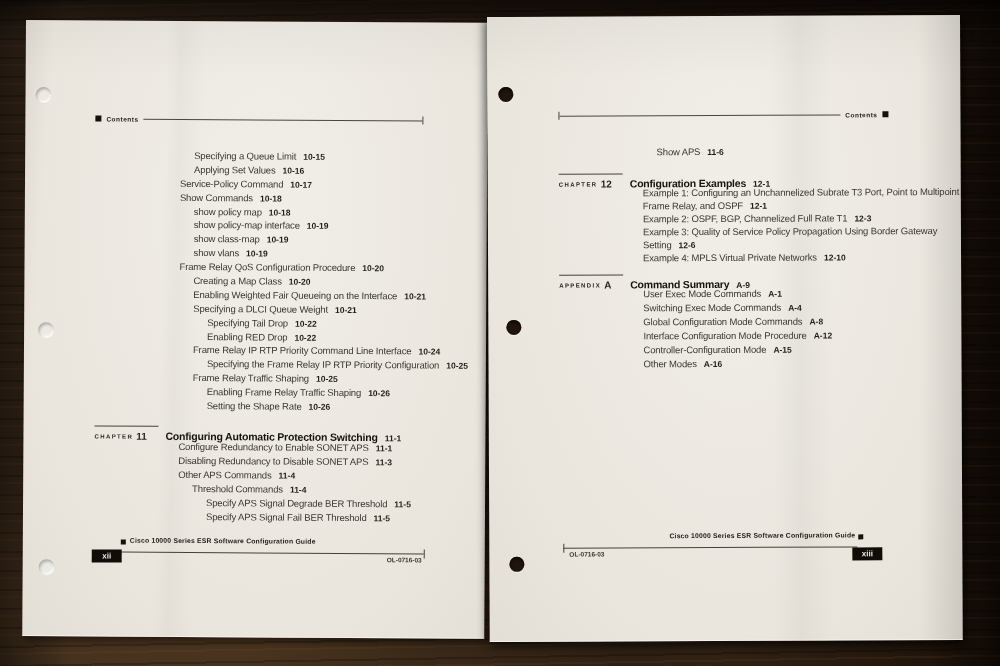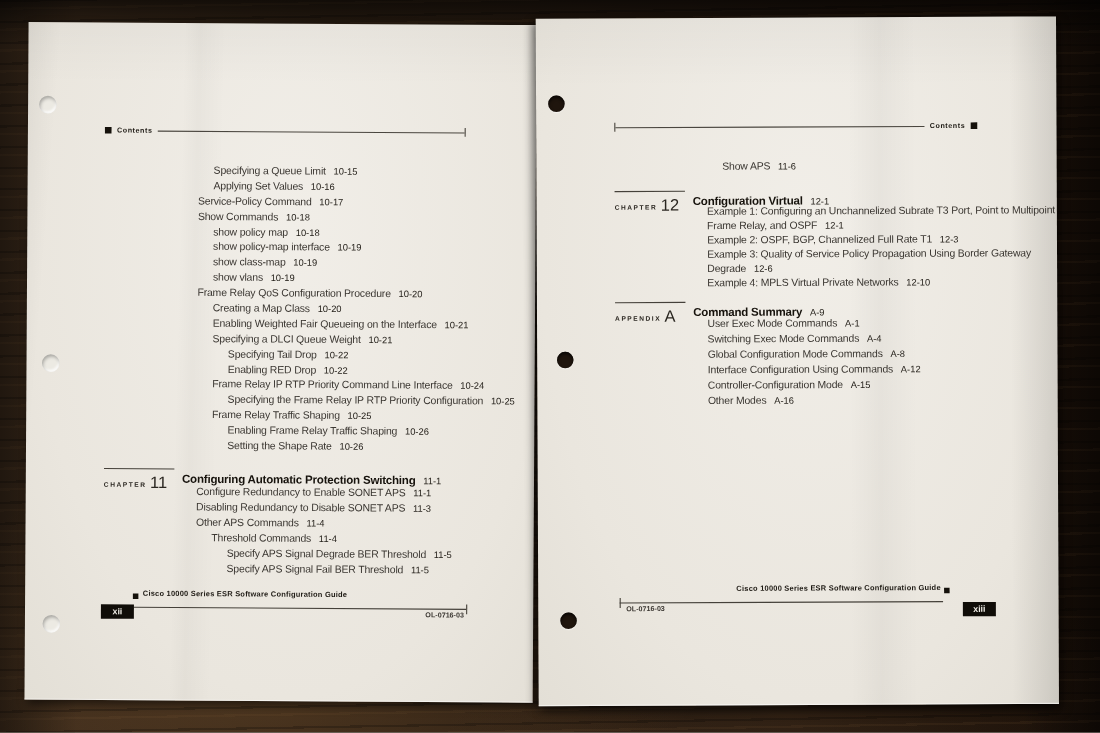--- a/index.html
+++ b/index.html
@@ -50,27 +50,27 @@
   .toc-list{position:absolute;left:0;right:0;}
   .toc-row{position:relative;white-space:nowrap;color:var(--ink,#3a3631);
     font-size:9.5px;letter-spacing:-.15px;}
   .lh139 .toc-row{height:13.9px;line-height:13.9px;}
   .lh130 .toc-row{height:13px;line-height:13px;}
   .lh130 .toc-row.two-line{height:26px;}
   .lh140 .toc-row{height:14px;line-height:14px;}
   .ind1{padding-left:155px;}
   .ind2{padding-left:169px;}
   .ind3{padding-left:183px;}
-  .pg{font-weight:normal;font-size:8.5px;color:#201c16;margin-left:7px;letter-spacing:0;text-align:center;}
+  .pg{font-weight:bold;font-size:8.5px;color:#201c16;margin-left:7px;letter-spacing:0;text-align:center;}
   
   .chapter-block{position:absolute;left:0;right:0;height:18px;}
   .ch-rule{position:absolute;left:71px;top:1px;width:64px;height:1px;background:#45413a;}
   .ch-label{position:absolute;left:71px;top:6px;font-size:6px;font-weight:bold;
     letter-spacing:1.4px;color:#2a2620;white-space:nowrap;}
-  .ch-num{font-size:15px;font-weight:normal;letter-spacing:0;vertical-align:-1px;}
+  .ch-num{font-size:10px;font-weight:bold;letter-spacing:0;vertical-align:-1px;}
   .ch-title-wrap{position:absolute;left:142px;top:3px;line-height:13px;white-space:nowrap;}
   .ch-title{font-size:10.5px;font-weight:bold;color:#16120c;letter-spacing:-.2px;}
   
   .footer-rule{position:absolute;height:1px;background:#45413a;}
   .footer-tick{position:absolute;width:1px;height:9px;background:#45413a;}
   .footer-sq{position:absolute;width:5px;height:5px;background:#15110b;}
   .footer-title{position:absolute;font-size:6.8px;font-weight:bold;color:#1d1913;
     letter-spacing:.2px;white-space:nowrap;}
   .footer-doc{position:absolute;font-size:6.5px;font-weight:bold;color:#3a3631;}
   .page-num-badge{position:absolute;width:30px;height:13px;background:#100d08;
@@ -157,50 +157,50 @@
     </div>
 
     <div class="toc-list lh130" style="top:129px">
 
     <div class="toc-row ind2"><span>Show APS</span><span></span><span class="pg">11-6</span></div>
       </div>
 
     <div class="chapter-block" style="top:156px">
       <span class="ch-rule"></span>
       <span class="ch-label"><span>CHAPTER</span>&nbsp;<span class="ch-num">12</span></span>
-      <span class="ch-title-wrap"><span class="ch-title">Configuration Virtual</span><span class="pg">12-1</span></span>
+      <span class="ch-title-wrap"><span class="ch-title">Configuration Examples</span><span class="pg">12-1</span></span>
     </div>
 
     <div class="toc-list lh130" style="top:170px">
 
     <div class="toc-row ind1 two-line"><span>Example 1: Configuring an Unchannelized Subrate T3 Port, Point to Multipoint</span><br class="br2"><span>Frame Relay, and OSPF</span><span class="pg">12-1</span></div>
         <div class="toc-row ind1"><span>Example 2: OSPF, BGP, Channelized Full Rate T1</span><span></span><span class="pg">12-3</span></div>
-        <div class="toc-row ind1 two-line"><span>Example 3: Quality of Service Policy Propagation Using Border Gateway</span><br class="br2"><span>Degrade</span><span class="pg">12-6</span></div>
+        <div class="toc-row ind1 two-line"><span>Example 3: Quality of Service Policy Propagation Using Border Gateway</span><br class="br2"><span>Setting</span><span class="pg">12-6</span></div>
         <div class="toc-row ind1"><span>Example 4: MPLS Virtual Private Networks</span><span></span><span class="pg">12-10</span></div>
       </div>
 
     <div class="chapter-block" style="top:257px">
       <span class="ch-rule"></span>
       <span class="ch-label"><span>APPENDIX</span>&nbsp;<span class="ch-num">A</span></span>
       <span class="ch-title-wrap"><span class="ch-title">Command Summary</span><span class="pg">A-9</span></span>
     </div>
 
     <div class="toc-list lh140" style="top:271px">
 
     <div class="toc-row ind1"><span>User Exec Mode Commands</span><span></span><span class="pg">A-1</span></div>
         <div class="toc-row ind1"><span>Switching Exec Mode Commands</span><span></span><span class="pg">A-4</span></div>
         <div class="toc-row ind1"><span>Global Configuration Mode Commands</span><span></span><span class="pg">A-8</span></div>
-        <div class="toc-row ind1"><span>Interface Configuration Using Commands</span><span></span><span class="pg">A-12</span></div>
+        <div class="toc-row ind1"><span>Interface Configuration Mode Procedure</span><span></span><span class="pg">A-12</span></div>
         <div class="toc-row ind1"><span>Controller-Configuration Mode</span><span></span><span class="pg">A-15</span></div>
         <div class="toc-row ind1"><span>Other Modes</span><span></span><span class="pg">A-16</span></div>
       </div>
 
     <div>
       <span class="footer-tick" style="left:74px;top:527px"></span>
       <span class="footer-rule" style="left:74px;top:531px;width:294px"></span>
       <span class="footer-title" style="right:107px;top:516px">Cisco 10000 Series ESR Software Configuration Guide</span>
       <span class="footer-sq" style="left:369px;top:519px"></span>
       <span class="footer-doc" style="left:80px;top:534px">OL-0716-03</span>
-      <span class="page-num-badge" style="left:386px;top:532px">xiii</span>
+      <span class="page-num-badge" style="left:363px;top:532px">xiii</span>
     </div>
   </div>
 
 </div>
 
 </body></html>

